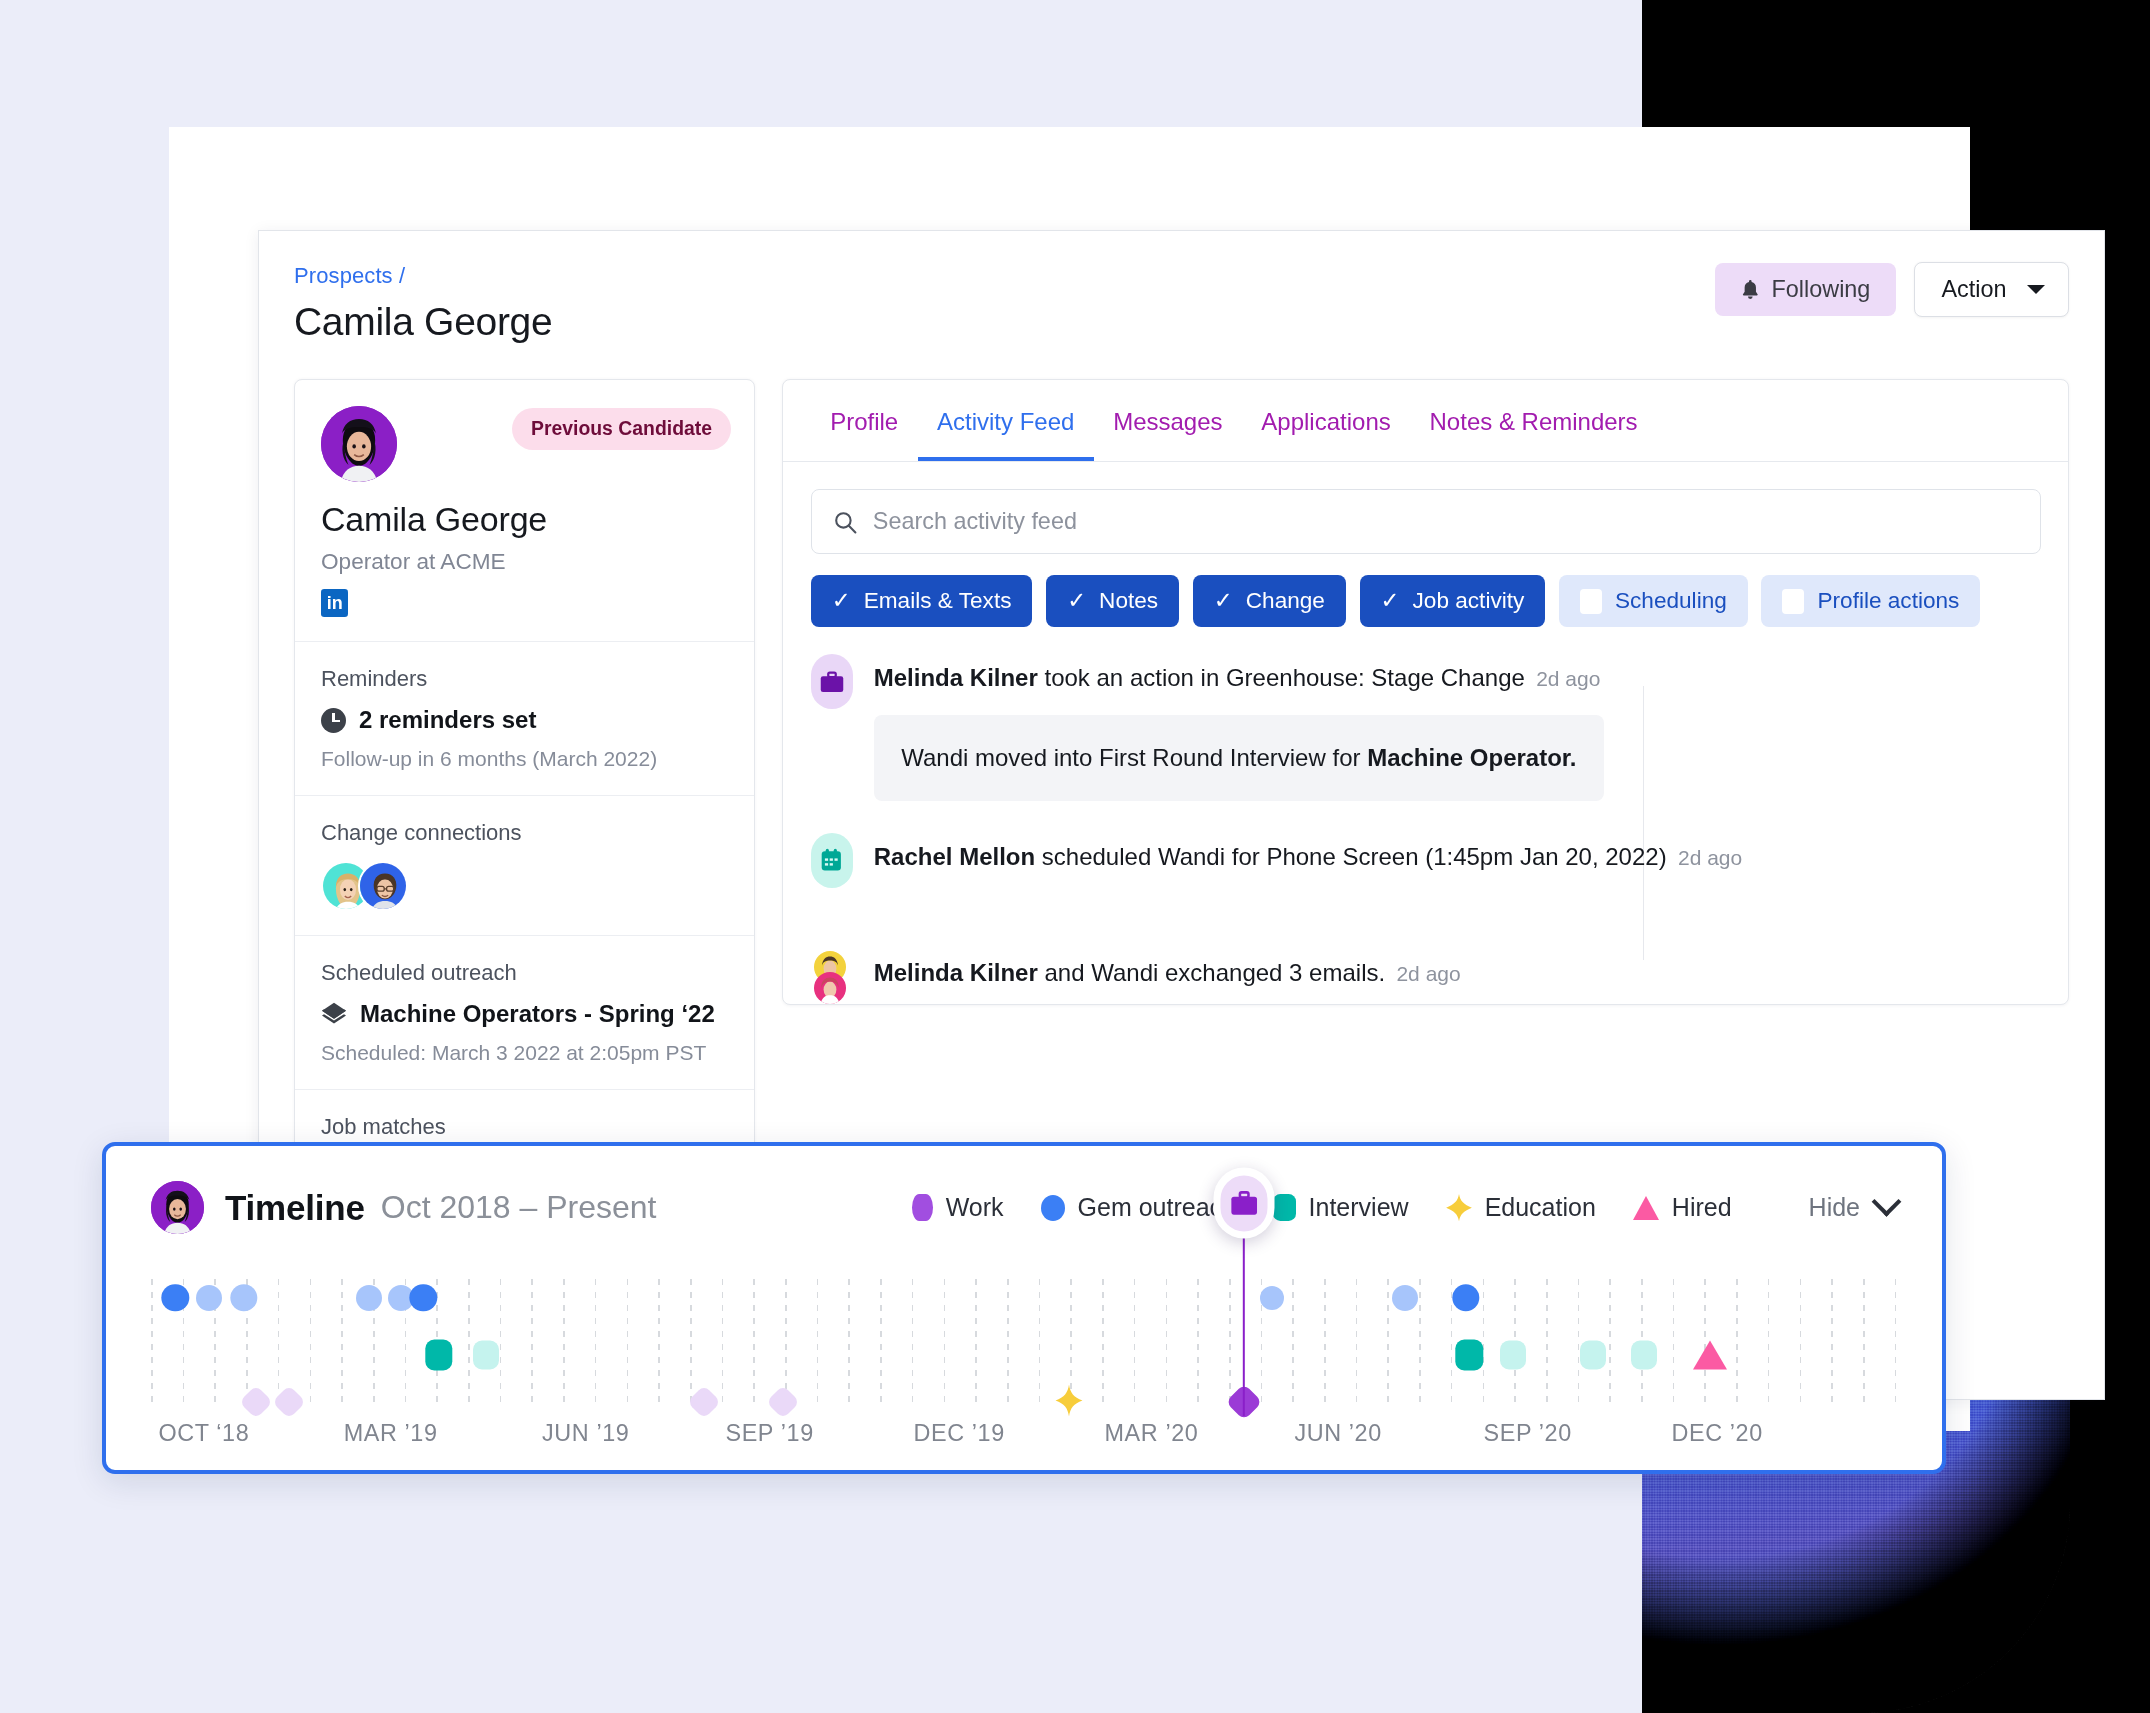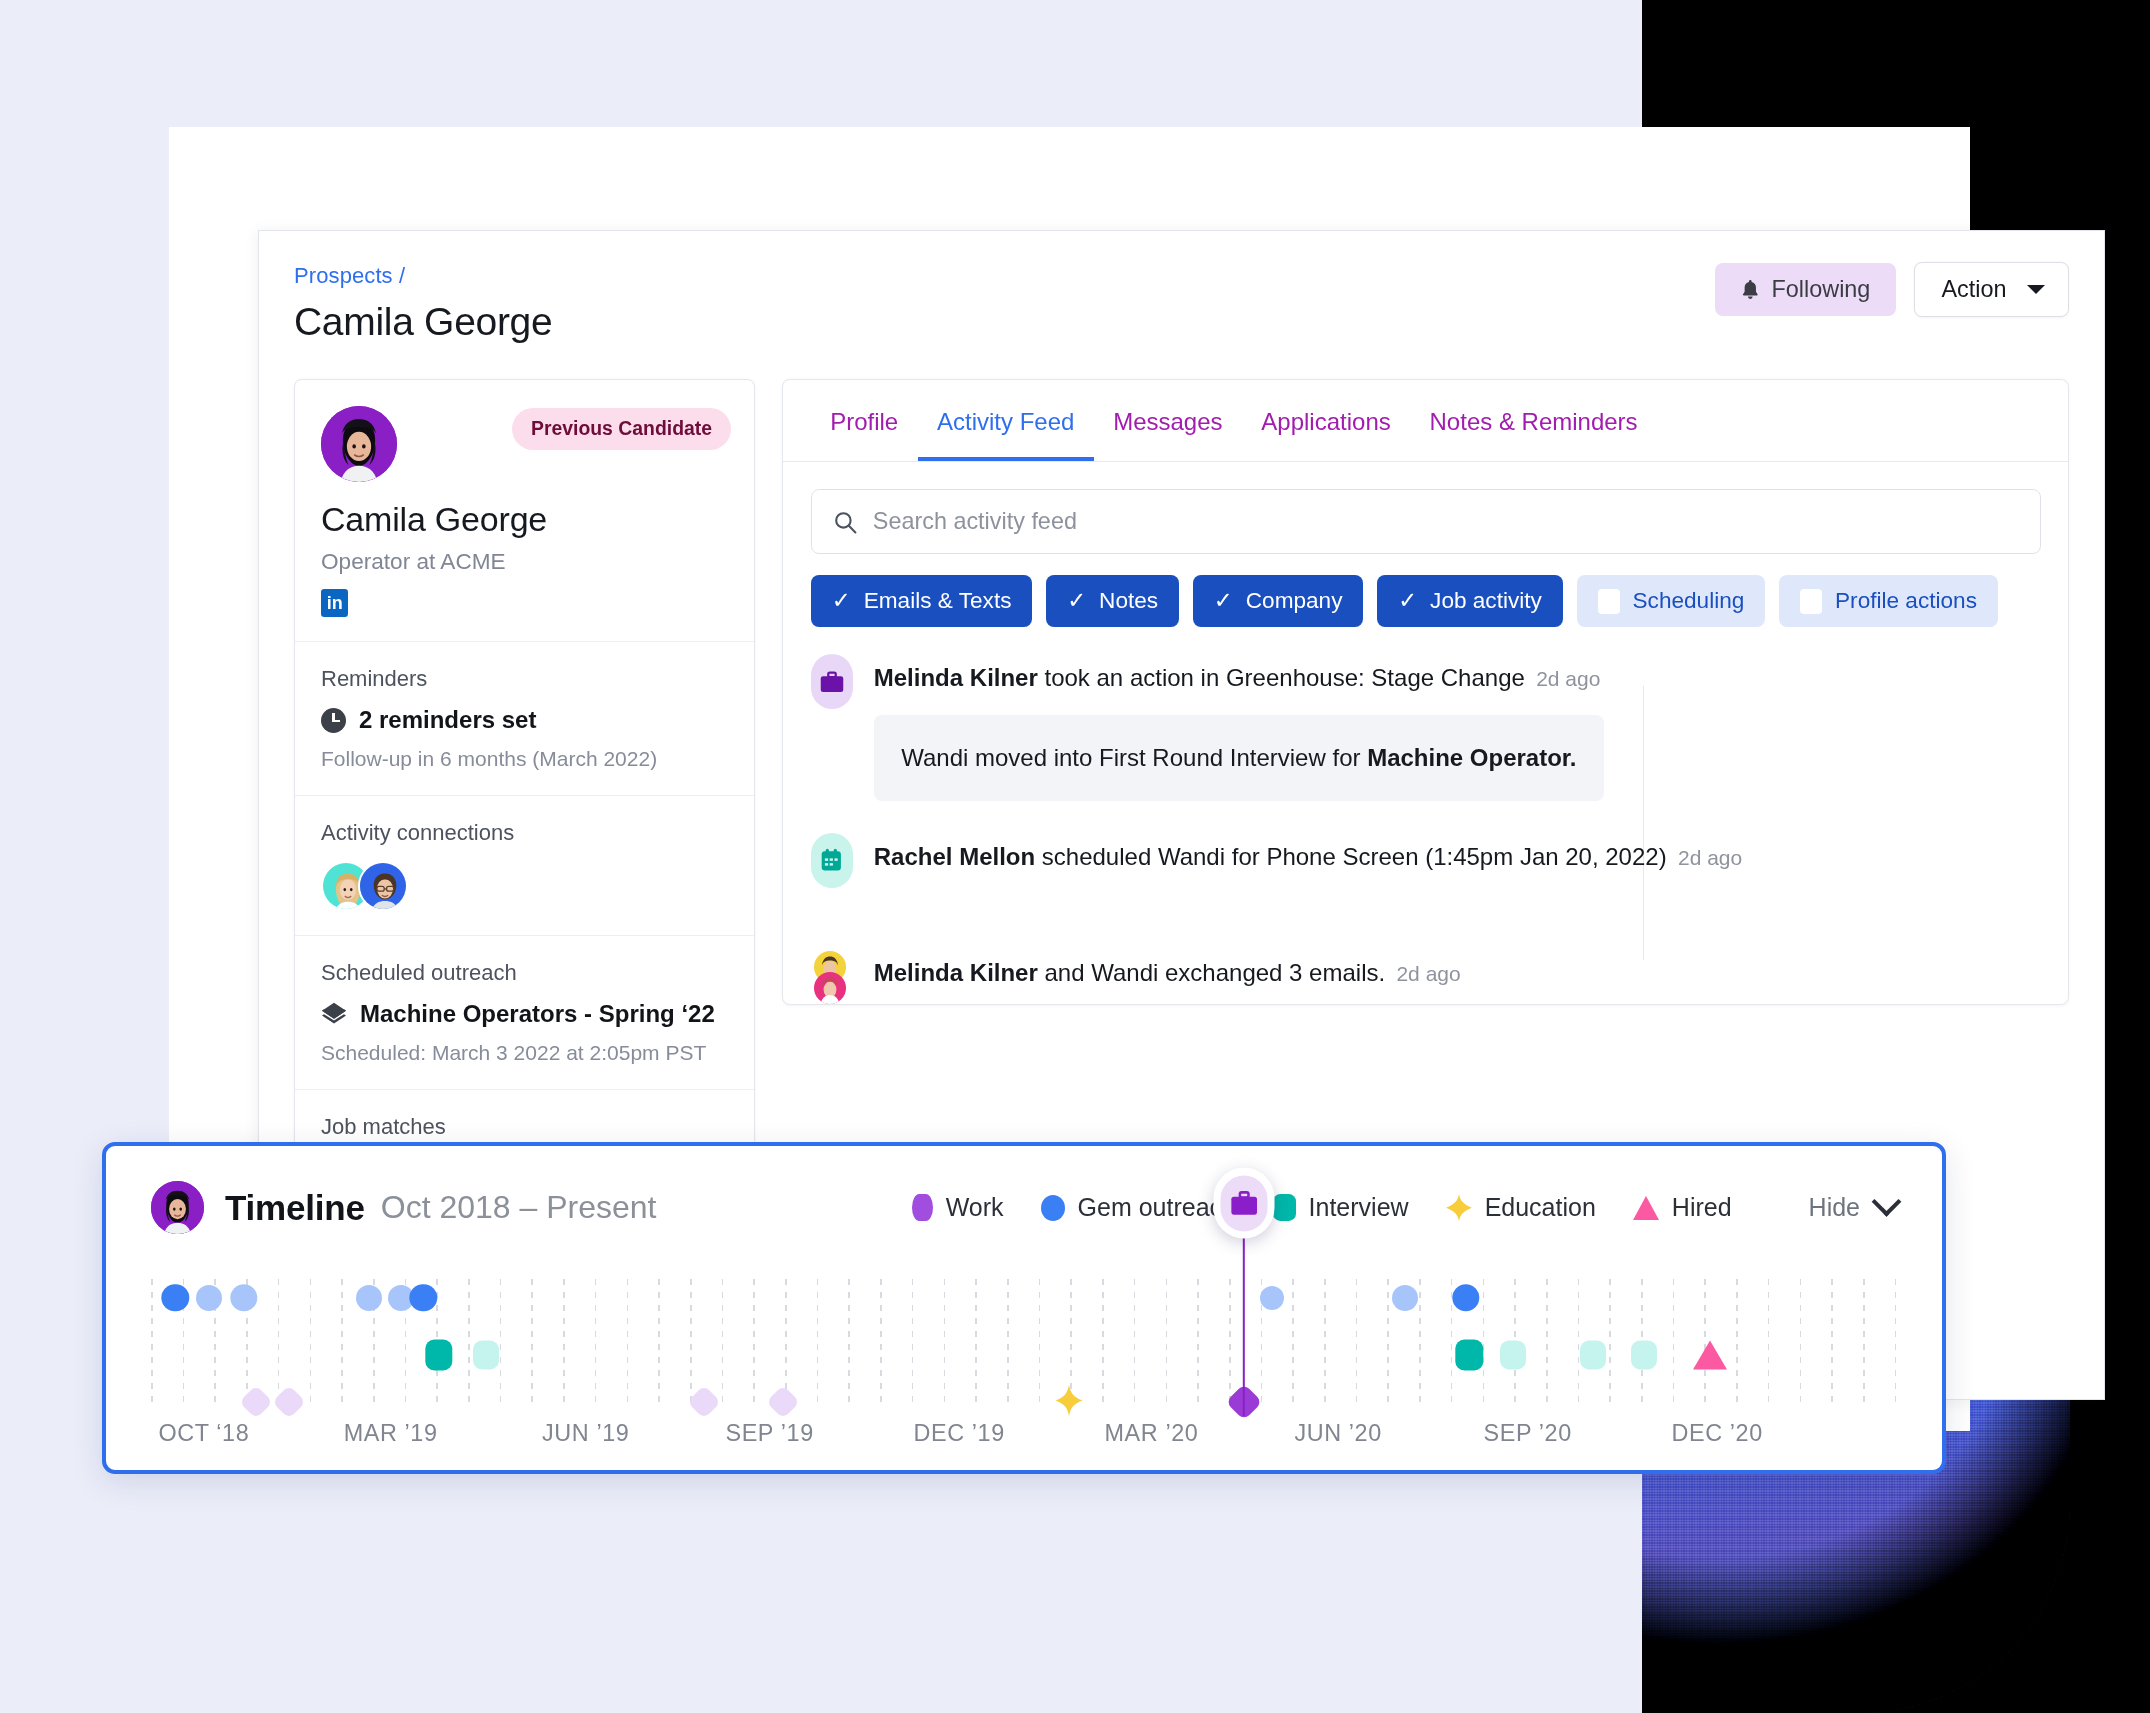--- a/index.html
+++ b/index.html
@@ -258,21 +258,21 @@
           <div class="side-sec">
             <div class="sec-label">Reminders</div>
             <div class="sec-main">
               <span class="clock"></span>
               <span>2 reminders set</span>
             </div>
             <div class="sec-sub">Follow-up in 6 months (March 2022)</div>
           </div>
 
           <div class="side-sec">
-            <div class="sec-label">Activity connections</div>
+            <div class="sec-label">Change connections</div>
             <div class="conn-row">
               <div class="conn">
                 <svg viewBox="0 0 62 62" width="50" height="50">
                     <rect width="62" height="62" fill="#4fe3d5"></rect>
                     <path d="M31 14c11 0 15 8 15 18 0 14-7 24-15 24s-15-10-15-24c0-10 4-18 15-18z" fill="#e2c48a"></path>
                     <ellipse cx="31" cy="33" rx="10" ry="13" fill="#f4d2b5"></ellipse>
                     <path d="M16 30c0-11 6-17 15-17s15 6 15 17c-2-8-8-10-15-10s-13 2-15 10z" fill="#d8b169"></path>
                     <ellipse cx="27" cy="33" rx="1.6" ry="2" fill="#2b2017"></ellipse>
                     <ellipse cx="35" cy="33" rx="1.6" ry="2" fill="#2b2017"></ellipse>
                     <path d="M27 41q4 4 8 0" stroke="#a4644f" stroke-width="1.6" fill="none"></path>
@@ -345,21 +345,21 @@
               <div class="chip on">
                 <span class="check">✓</span>
                 <span>Emails &amp; Texts</span>
               </div>
               <div class="chip on">
                 <span class="check">✓</span>
                 <span>Notes</span>
               </div>
               <div class="chip on">
                 <span class="check">✓</span>
-                <span>Company</span>
+                <span>Change</span>
               </div>
               <div class="chip on">
                 <span class="check">✓</span>
                 <span>Job activity</span>
               </div>
               <div class="chip off">
                 <span class="sqbox"></span>
                 <span>Scheduling</span>
               </div>
               <div class="chip off">

